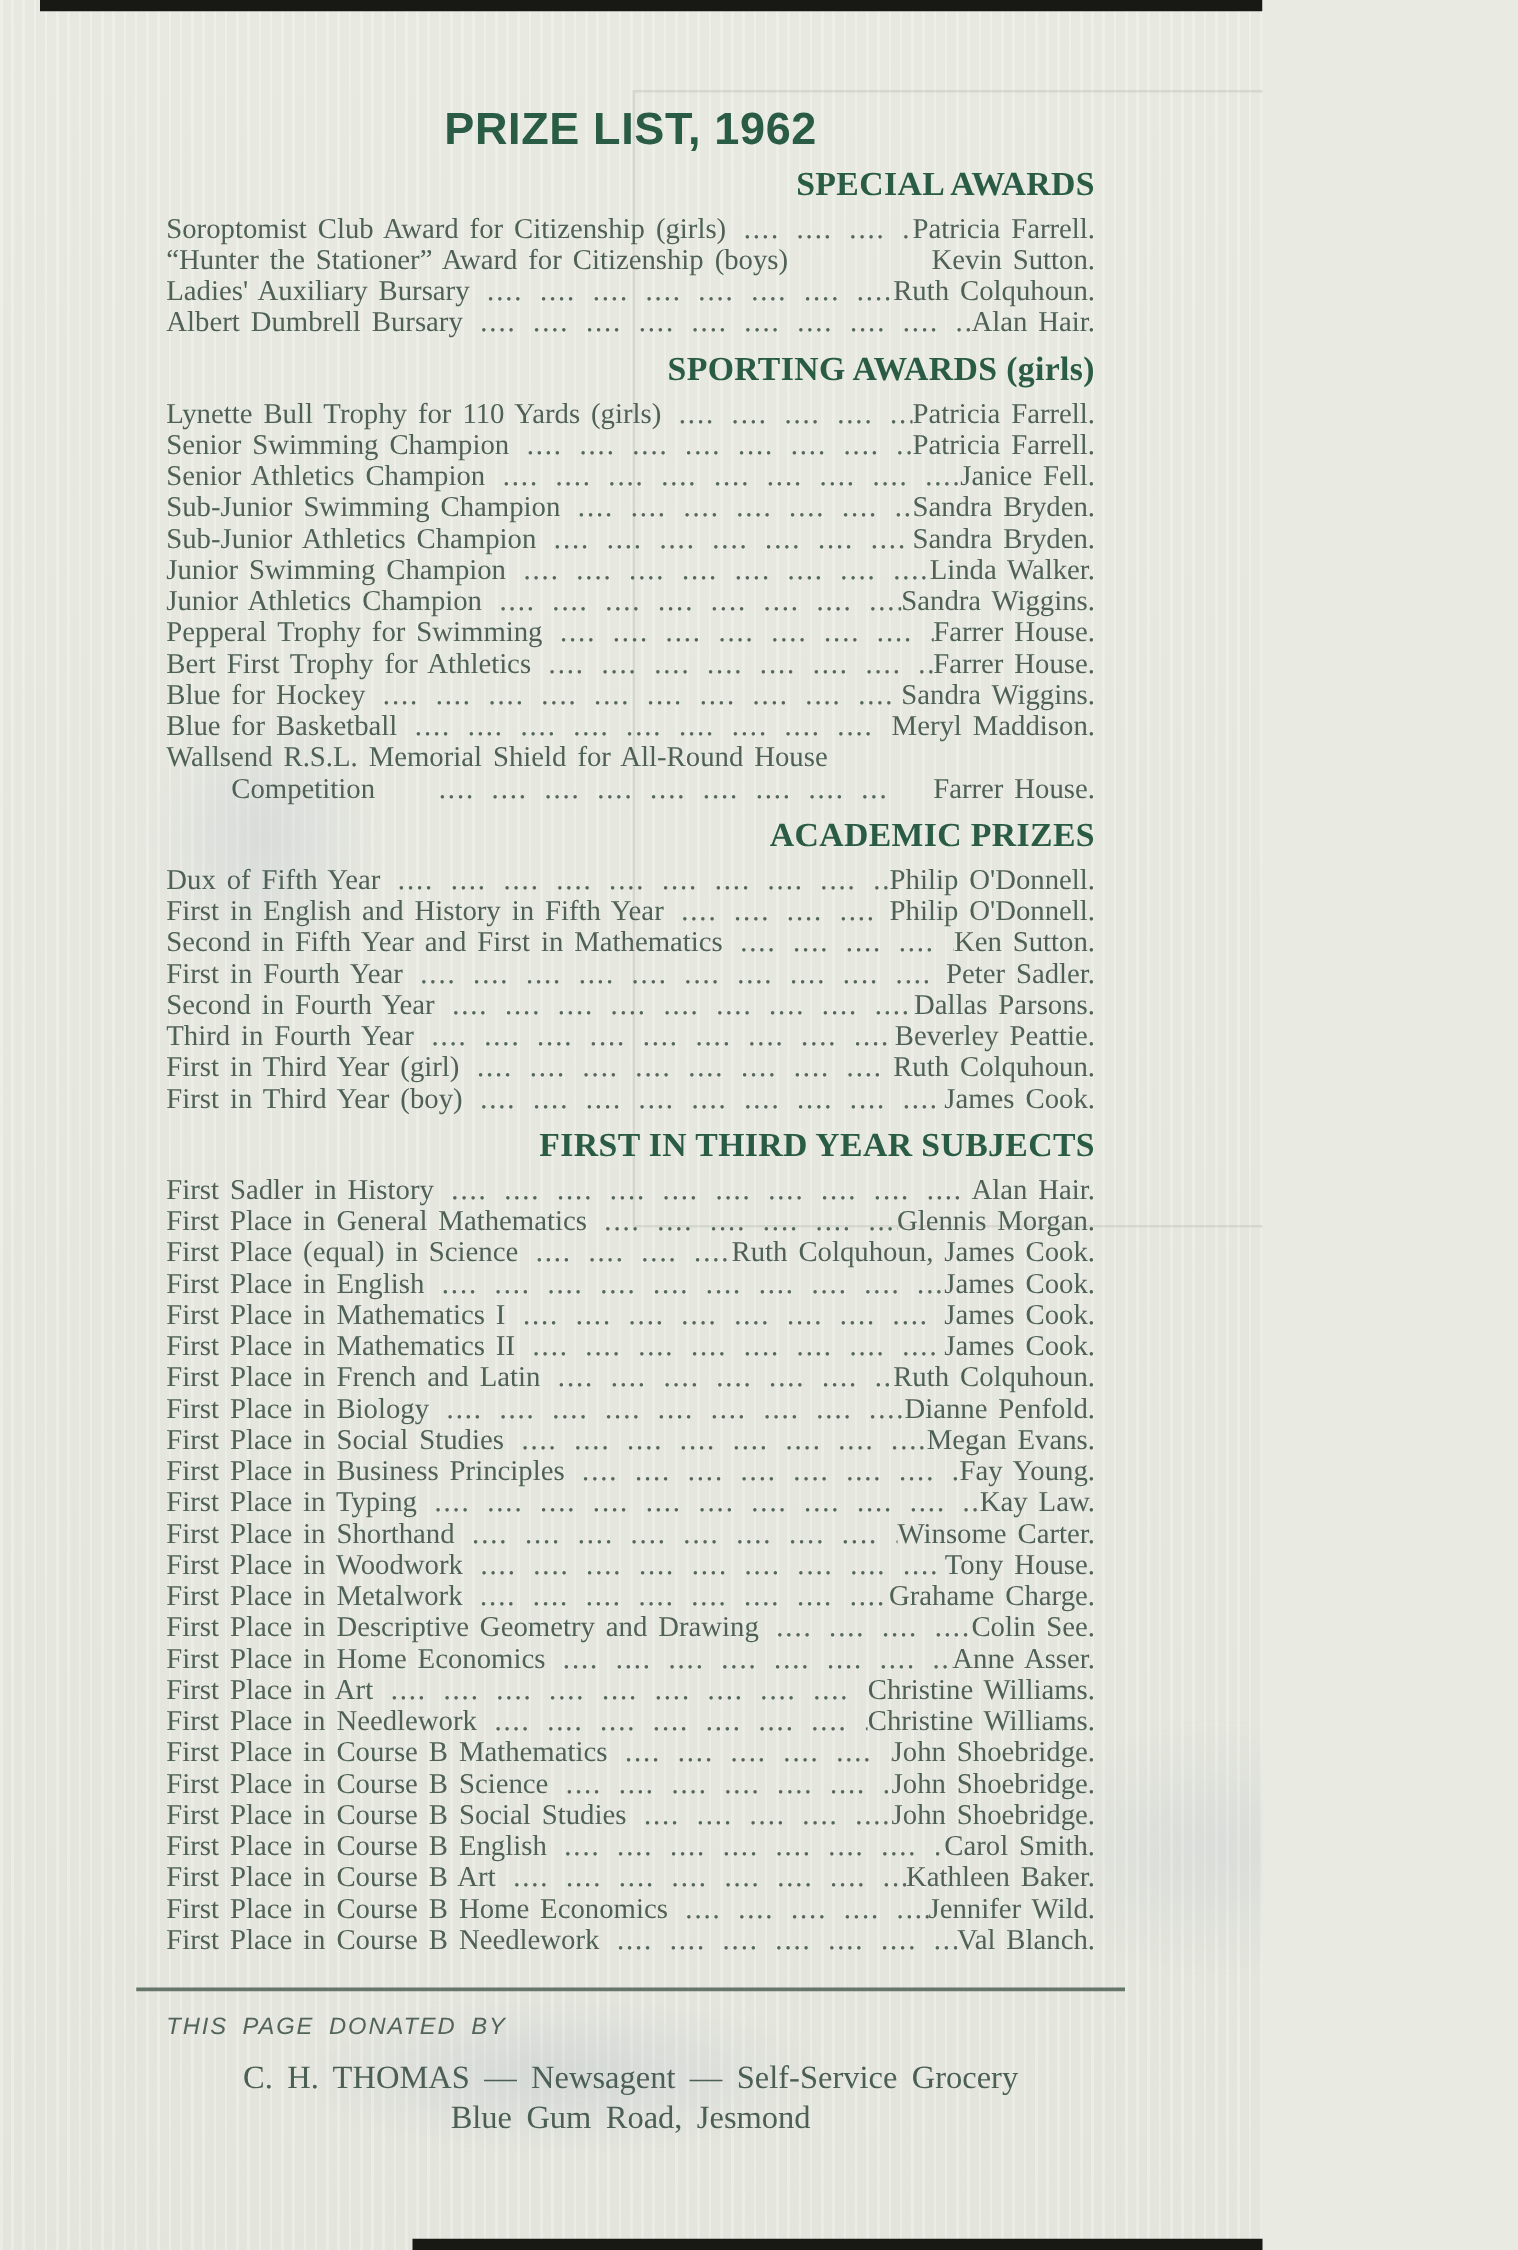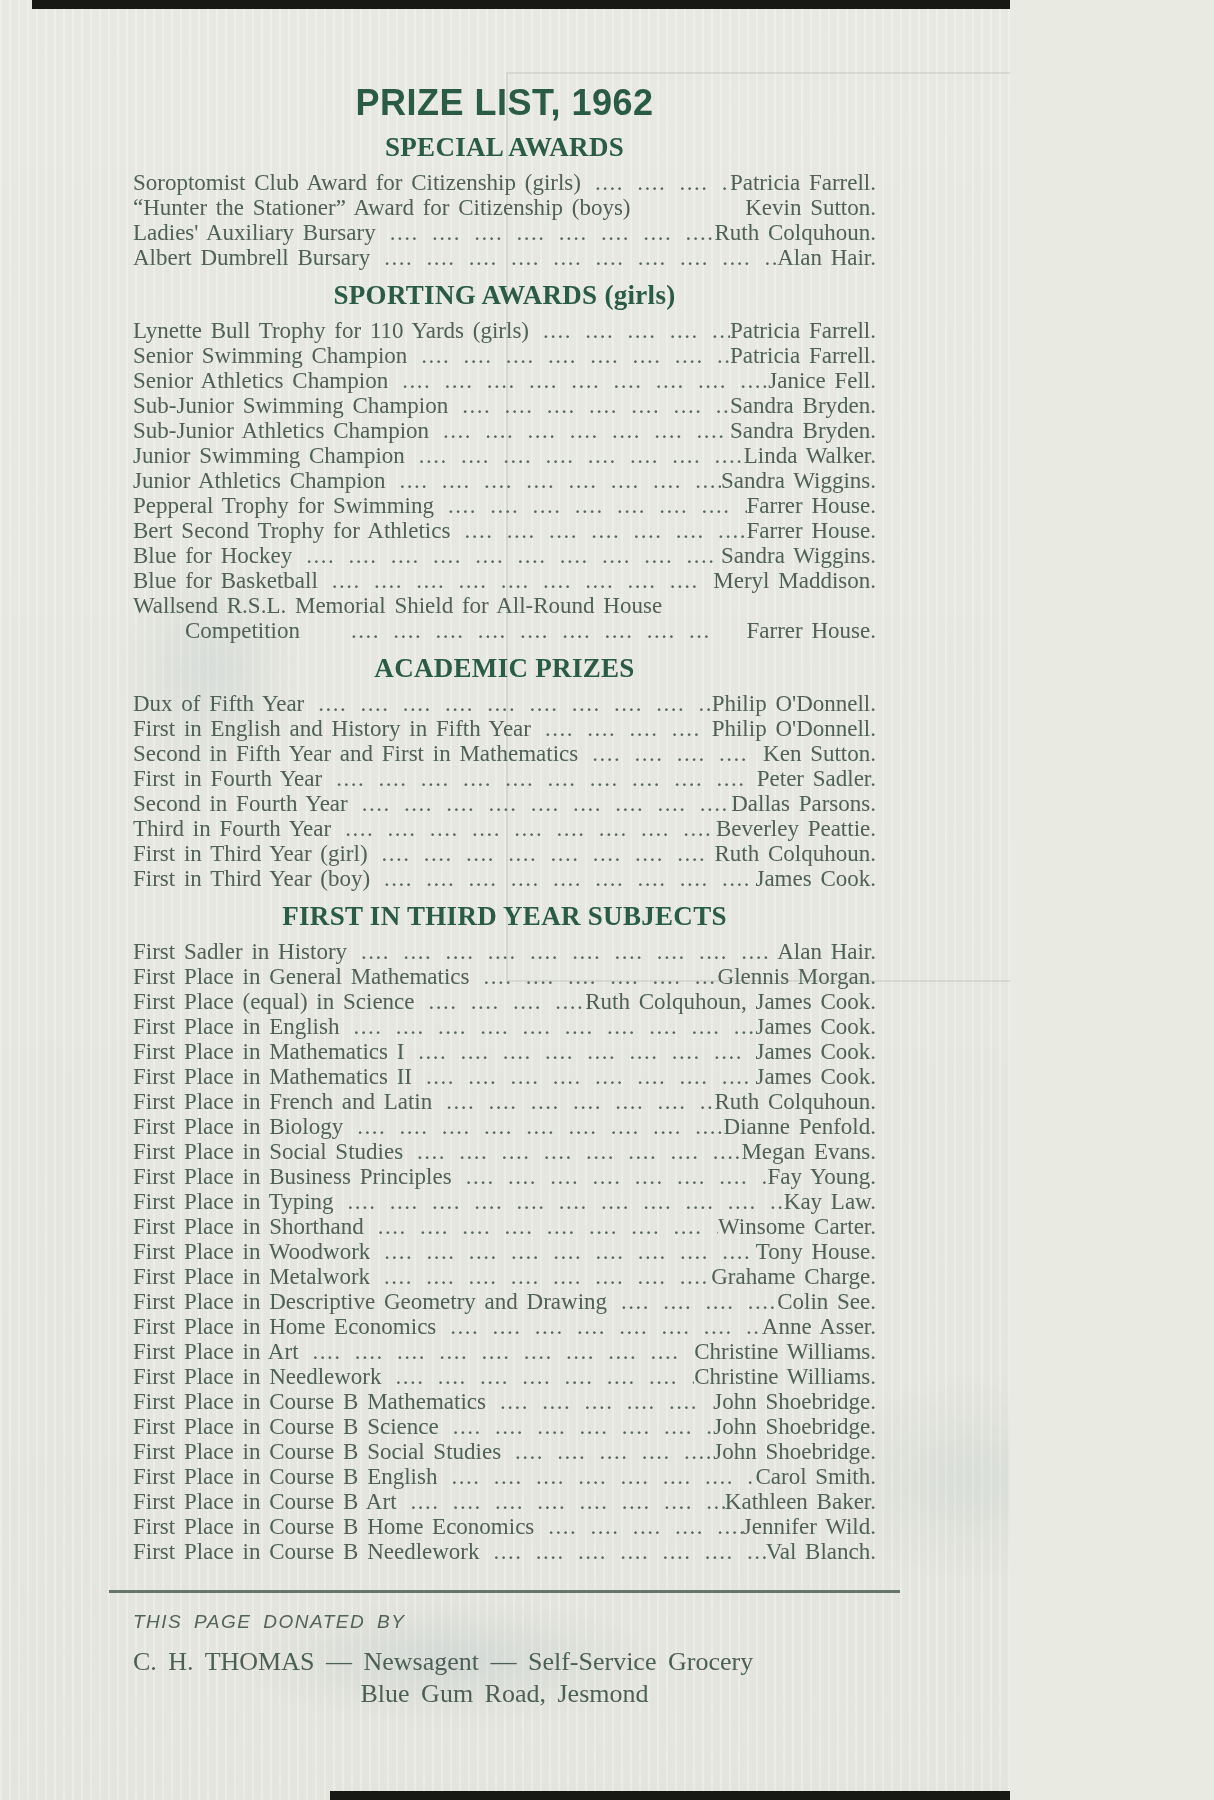--- a/index.html
+++ b/index.html
@@ -42,21 +42,21 @@
     font-size:36px;line-height:38px;
     letter-spacing:0.5px;
     text-align:center;
     color:#2a5b44;
     margin:0 0 4px 0;
   }
   .section-heading{
     font-family:"Liberation Serif", serif;
     font-weight:700;
     font-size:27px;line-height:30px;
-    text-align:center;
+    text-align:right;
     color:#2a5b44;
     margin:10px 0 8px 0;
     letter-spacing:0.3px;
   }
   .rows{margin:0;}
   .row{
     display:flex;
     align-items:baseline;
     font-size:23px;
     line-height:25px;
@@ -85,21 +85,21 @@
   .donated{
     font-family:"Liberation Sans", sans-serif;
     font-style:italic;
     font-size:19px;
     letter-spacing:1.5px;
     word-spacing:5px;
     margin-top:18px;
     color:#51635a;
   }
   .donor-line1{
-    text-align:left;
+    text-align:center;
     font-size:26px;
     word-spacing:5px;
     margin-top:14px;
     color:#4c5f55;
   }
   .donor-line2{
     text-align:center;
     font-size:26px;
     word-spacing:5px;
     margin-top:2px;
@@ -185,21 +185,21 @@
             <span class="label">Junior Athletics Champion</span>
             <span class="leader">.... .... .... .... .... .... .... .... .... .... .... .... .... .... .... .... .... .... .... .... .... .... .... .... .... .... .... .... .... .... .... .... .... .... .... .... .... .... .... .... </span>
             <span class="name">Sandra Wiggins.</span>
           </div>
           <div class="row">
             <span class="label">Pepperal Trophy for Swimming</span>
             <span class="leader">.... .... .... .... .... .... .... .... .... .... .... .... .... .... .... .... .... .... .... .... .... .... .... .... .... .... .... .... .... .... .... .... .... .... .... .... .... .... .... .... </span>
             <span class="name">Farrer House.</span>
           </div>
           <div class="row">
-            <span class="label">Bert Second Trophy for Athletics</span>
+            <span class="label">Bert First Trophy for Athletics</span>
             <span class="leader">.... .... .... .... .... .... .... .... .... .... .... .... .... .... .... .... .... .... .... .... .... .... .... .... .... .... .... .... .... .... .... .... .... .... .... .... .... .... .... .... </span>
             <span class="name">Farrer House.</span>
           </div>
           <div class="row">
             <span class="label">Blue for Hockey</span>
             <span class="leader">.... .... .... .... .... .... .... .... .... .... .... .... .... .... .... .... .... .... .... .... .... .... .... .... .... .... .... .... .... .... .... .... .... .... .... .... .... .... .... .... </span>
             <span class="name">Sandra Wiggins.</span>
           </div>
           <div class="row">
             <span class="label">Blue for Basketball</span>

